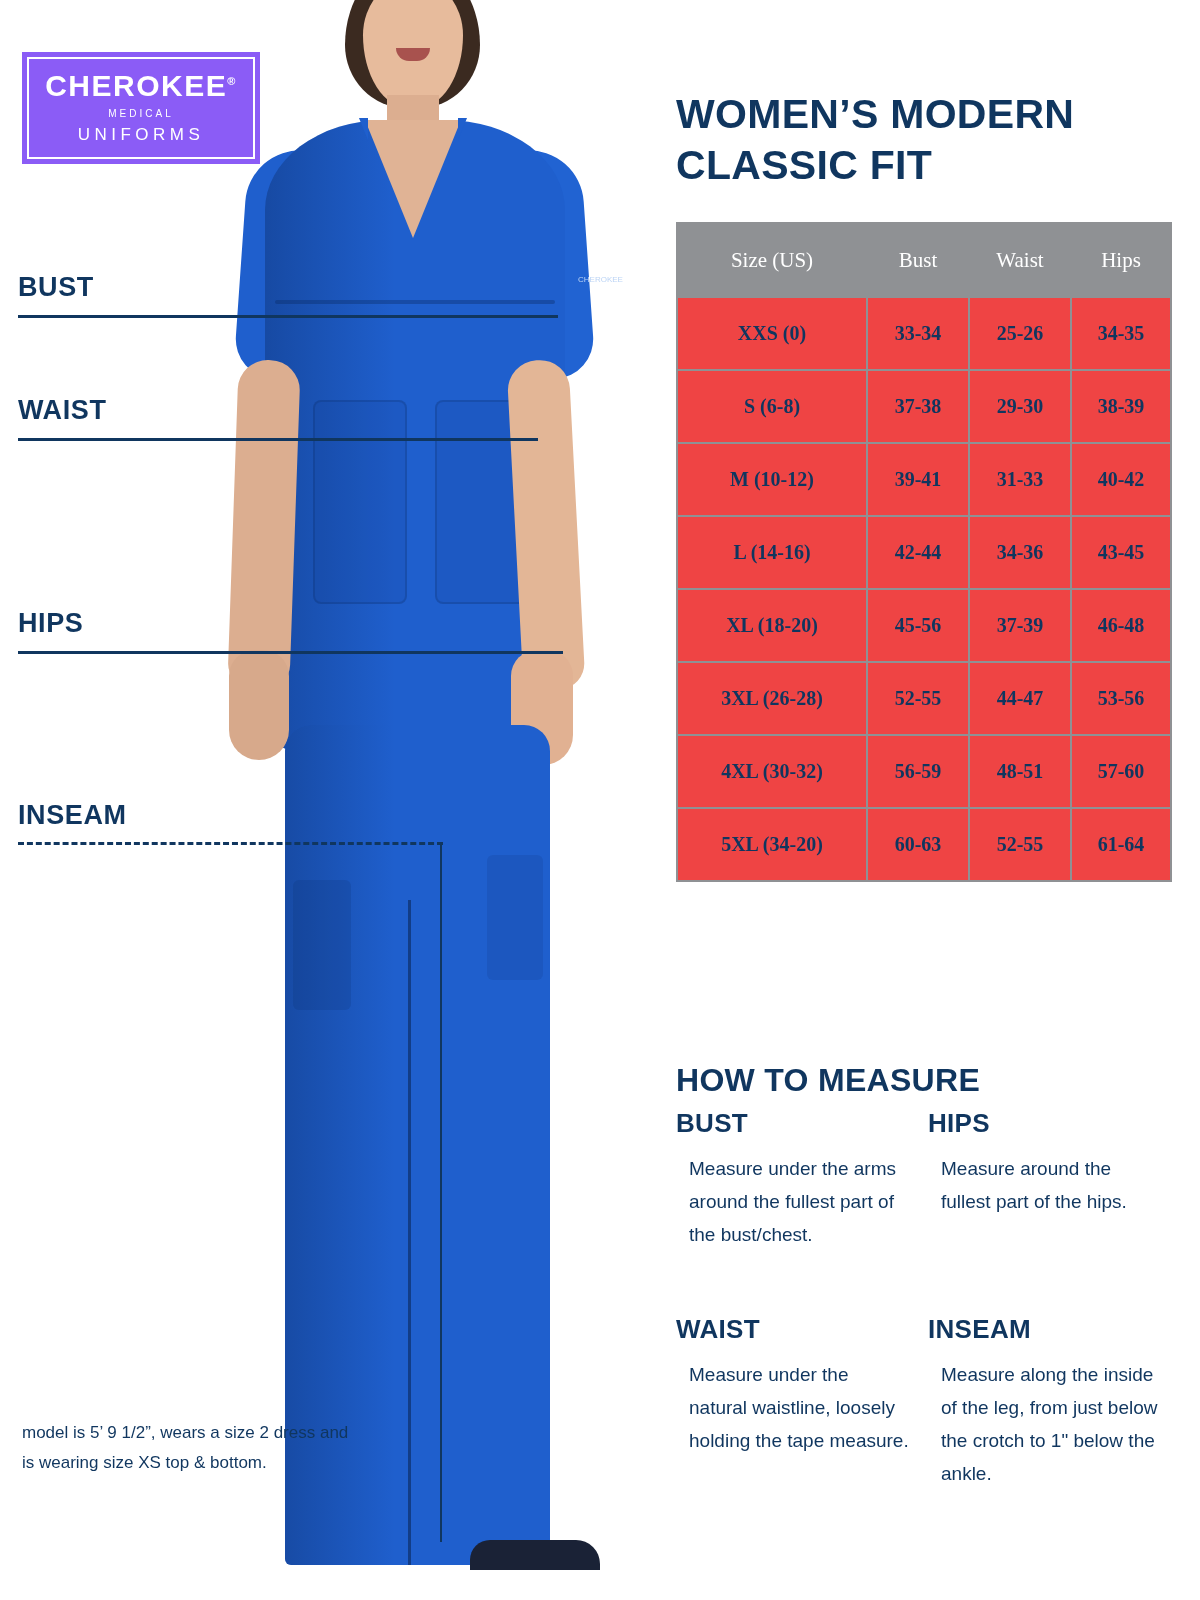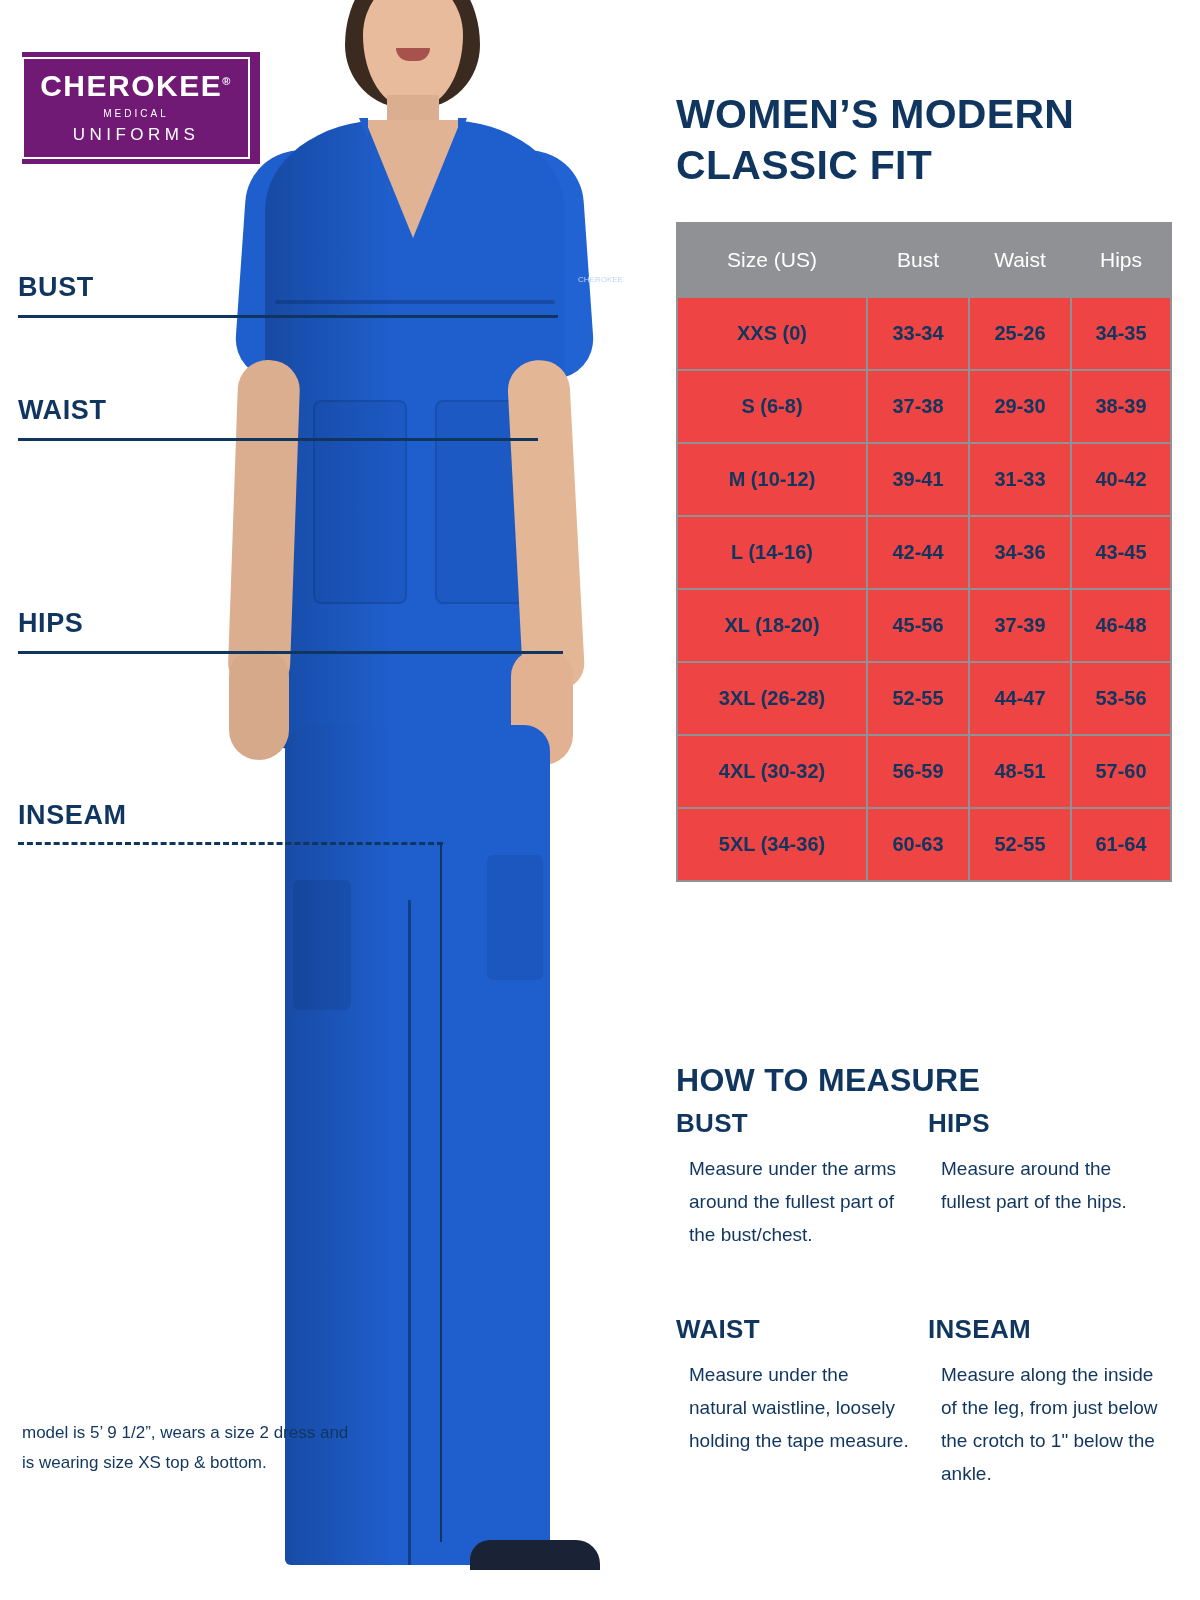--- a/index.html
+++ b/index.html
@@ -22,26 +22,26 @@
     left: 0; top: 0;
     width: 660px; height: 1600px;
     overflow: hidden;
   }
 
   
   #logo-box {
     position: absolute;
     left: 18px; top: 48px;
     width: 246px; height: 120px;
-    background: #701a75;
+    background: #8b5cf6;
     border: 4px solid #ffffff;
     box-sizing: border-box;
     display: flex;
     flex-direction: column;
-    align-items: flex-start;
+    align-items: center;
     justify-content: center;
   }
   #logo-inner {
     border: 2px solid #ffffff;
     width: 228px; height: 102px;
     display: flex;
     flex-direction: column;
     align-items: center;
     justify-content: center;
     box-sizing: border-box;
@@ -279,20 +279,21 @@
     color: #10365f;
   }
 
   
   #size-table {
     position: absolute;
     left: 4px; top: 222px;
     width: 494px;
     border-collapse: collapse;
     table-layout: fixed;
+    font-family: Liberation Serif, serif;
   }
   #size-table th, #size-table td {
     border: 2px solid #8f9194;
     text-align: center;
     font-size: 20px;
     font-weight: bold;
     height: 69px;
     color: #10365f;
     background: #ef4444;
   }
@@ -462,21 +463,21 @@
         <td>44-47</td>
         <td>53-56</td>
       </tr>
       <tr>
         <td>4XL (30-32)</td>
         <td>56-59</td>
         <td>48-51</td>
         <td>57-60</td>
       </tr>
       <tr>
-        <td>5XL (34-36)</td>
+        <td>5XL (34-20)</td>
         <td>60-63</td>
         <td>52-55</td>
         <td>61-64</td>
       </tr>
     </tbody>
   </table>
 
   <h2 id="howto-title">HOW TO MEASURE</h2>
 
   <div id="howto-grid">

